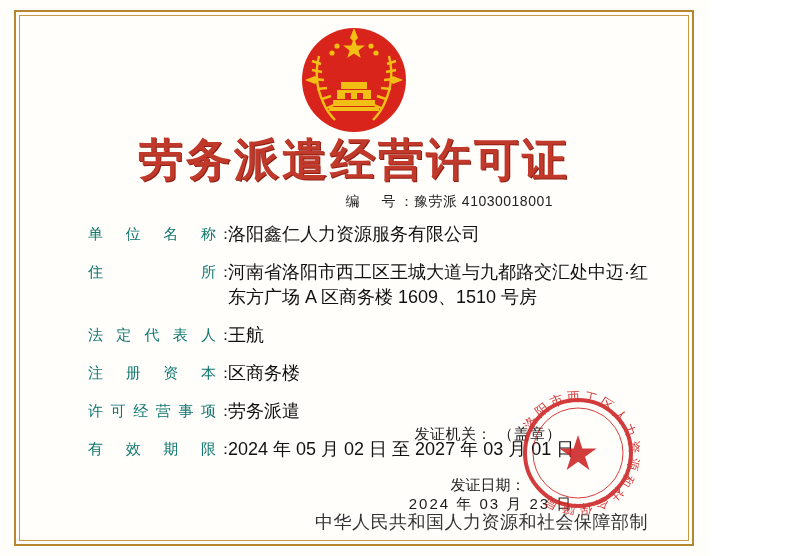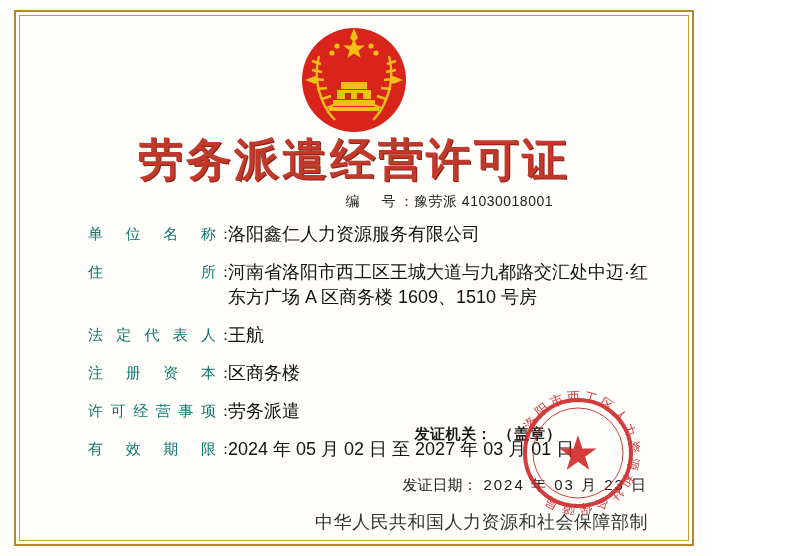--- a/index.html
+++ b/index.html
@@ -124,35 +124,35 @@
     top: 425px;
     width: 320px;
     text-align: right;
     font-size: 15px;
   }
   .issuer-line {
     display: flex;
     justify-content: flex-end;
     align-items: center;
     margin-bottom: 32px;
-    font-weight: bold;
   }
   .issuer-line .ilabel {
     letter-spacing: 0.5px;
   }
   .issuer-line .ivalue {
     min-width: 150px;
     text-align: left;
     padding-left: 6px;
     letter-spacing: 1px;
   }
   .date-line {
     display: flex;
     justify-content: flex-end;
     align-items: center;
+    flex-direction: column;
   }
   .date-line .ivalue {
     min-width: 150px;
     text-align: left;
     padding-left: 6px;
     letter-spacing: 2px;
   }
 
   
   .seal {

